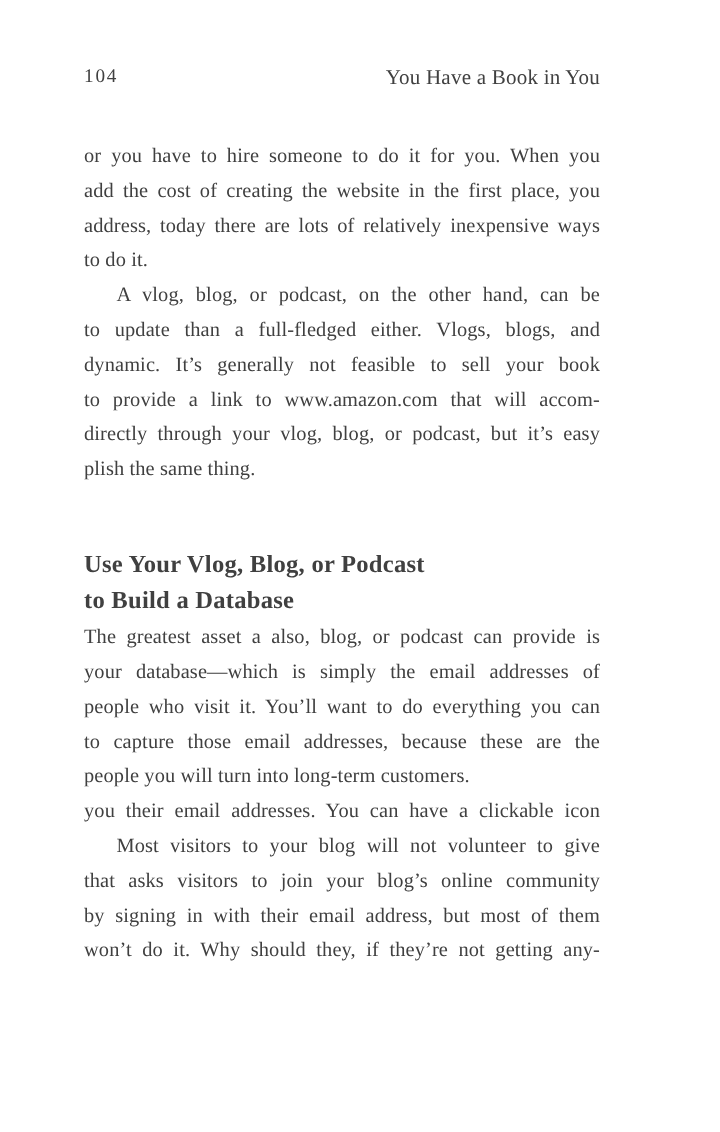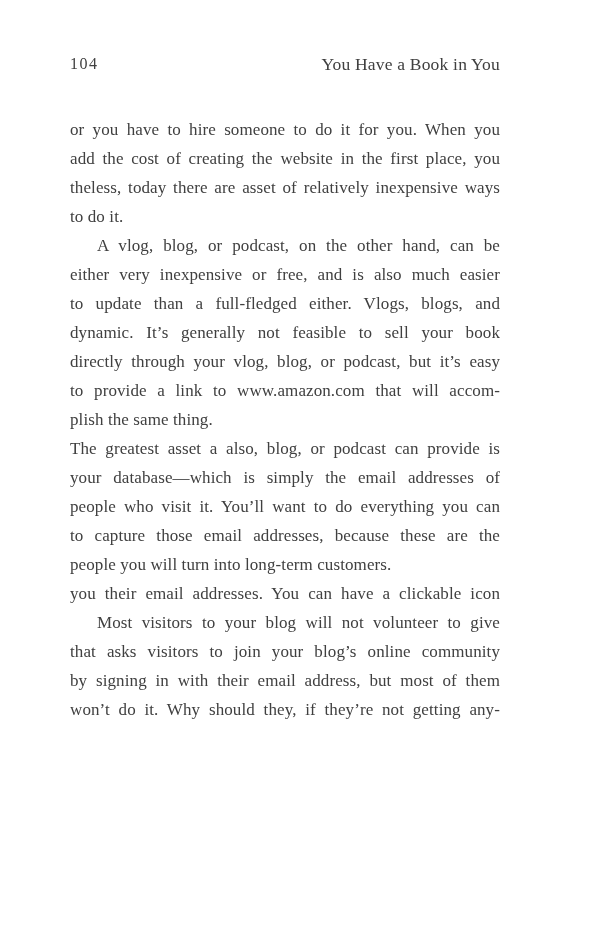--- a/index.html
+++ b/index.html
@@ -82,31 +82,34 @@
 
 <div class="page">
   <div class="running-header">
     <span class="page-number">104</span>
     <span class="running-title">You Have a Book in You</span>
   </div>
   <div class="text-body">
       <div class="paragraph">
         <div class="text-line">or you have to hire someone to do it for you. When you</div>
         <div class="text-line">add the cost of creating the website in the first place, you</div>
-        <div class="text-line">theless, today there are asset of relatively inexpensive ways</div>
+        <div class="text-line">address, today there are lots of relatively inexpensive ways</div>
         <div class="text-line lastline">to do it.</div>
       </div>
       <div class="paragraph">
         <div class="text-line indent">A vlog, blog, or podcast, on the other hand, can be</div>
-        <div class="text-line">either very inexpensive or free, and is also much easier</div>
         <div class="text-line">to update than a full-fledged either. Vlogs, blogs, and</div>
         <div class="text-line">dynamic. It’s generally not feasible to sell your book</div>
+        <div class="text-line">to provide a link to www.amazon.com that will accom-</div>
         <div class="text-line">directly through your vlog, blog, or podcast, but it’s easy</div>
-        <div class="text-line">to provide a link to www.amazon.com that will accom-</div>
         <div class="text-line lastline">plish the same thing.</div>
+      </div>
+      <div class="section-heading">
+        <div class="heading-line">Use Your Vlog, Blog, or Podcast</div>
+        <div class="heading-line">to Build a Database</div>
       </div>
       <div class="paragraph">
         <div class="text-line">The greatest asset a also, blog, or podcast can provide is</div>
         <div class="text-line">your database—which is simply the email addresses of</div>
         <div class="text-line">people who visit it. You’ll want to do everything you can</div>
         <div class="text-line">to capture those email addresses, because these are the</div>
         <div class="text-line lastline">people you will turn into long-term customers.</div>
       </div>
       <div class="paragraph">
         <div class="text-line">you their email addresses. You can have a clickable icon</div>

